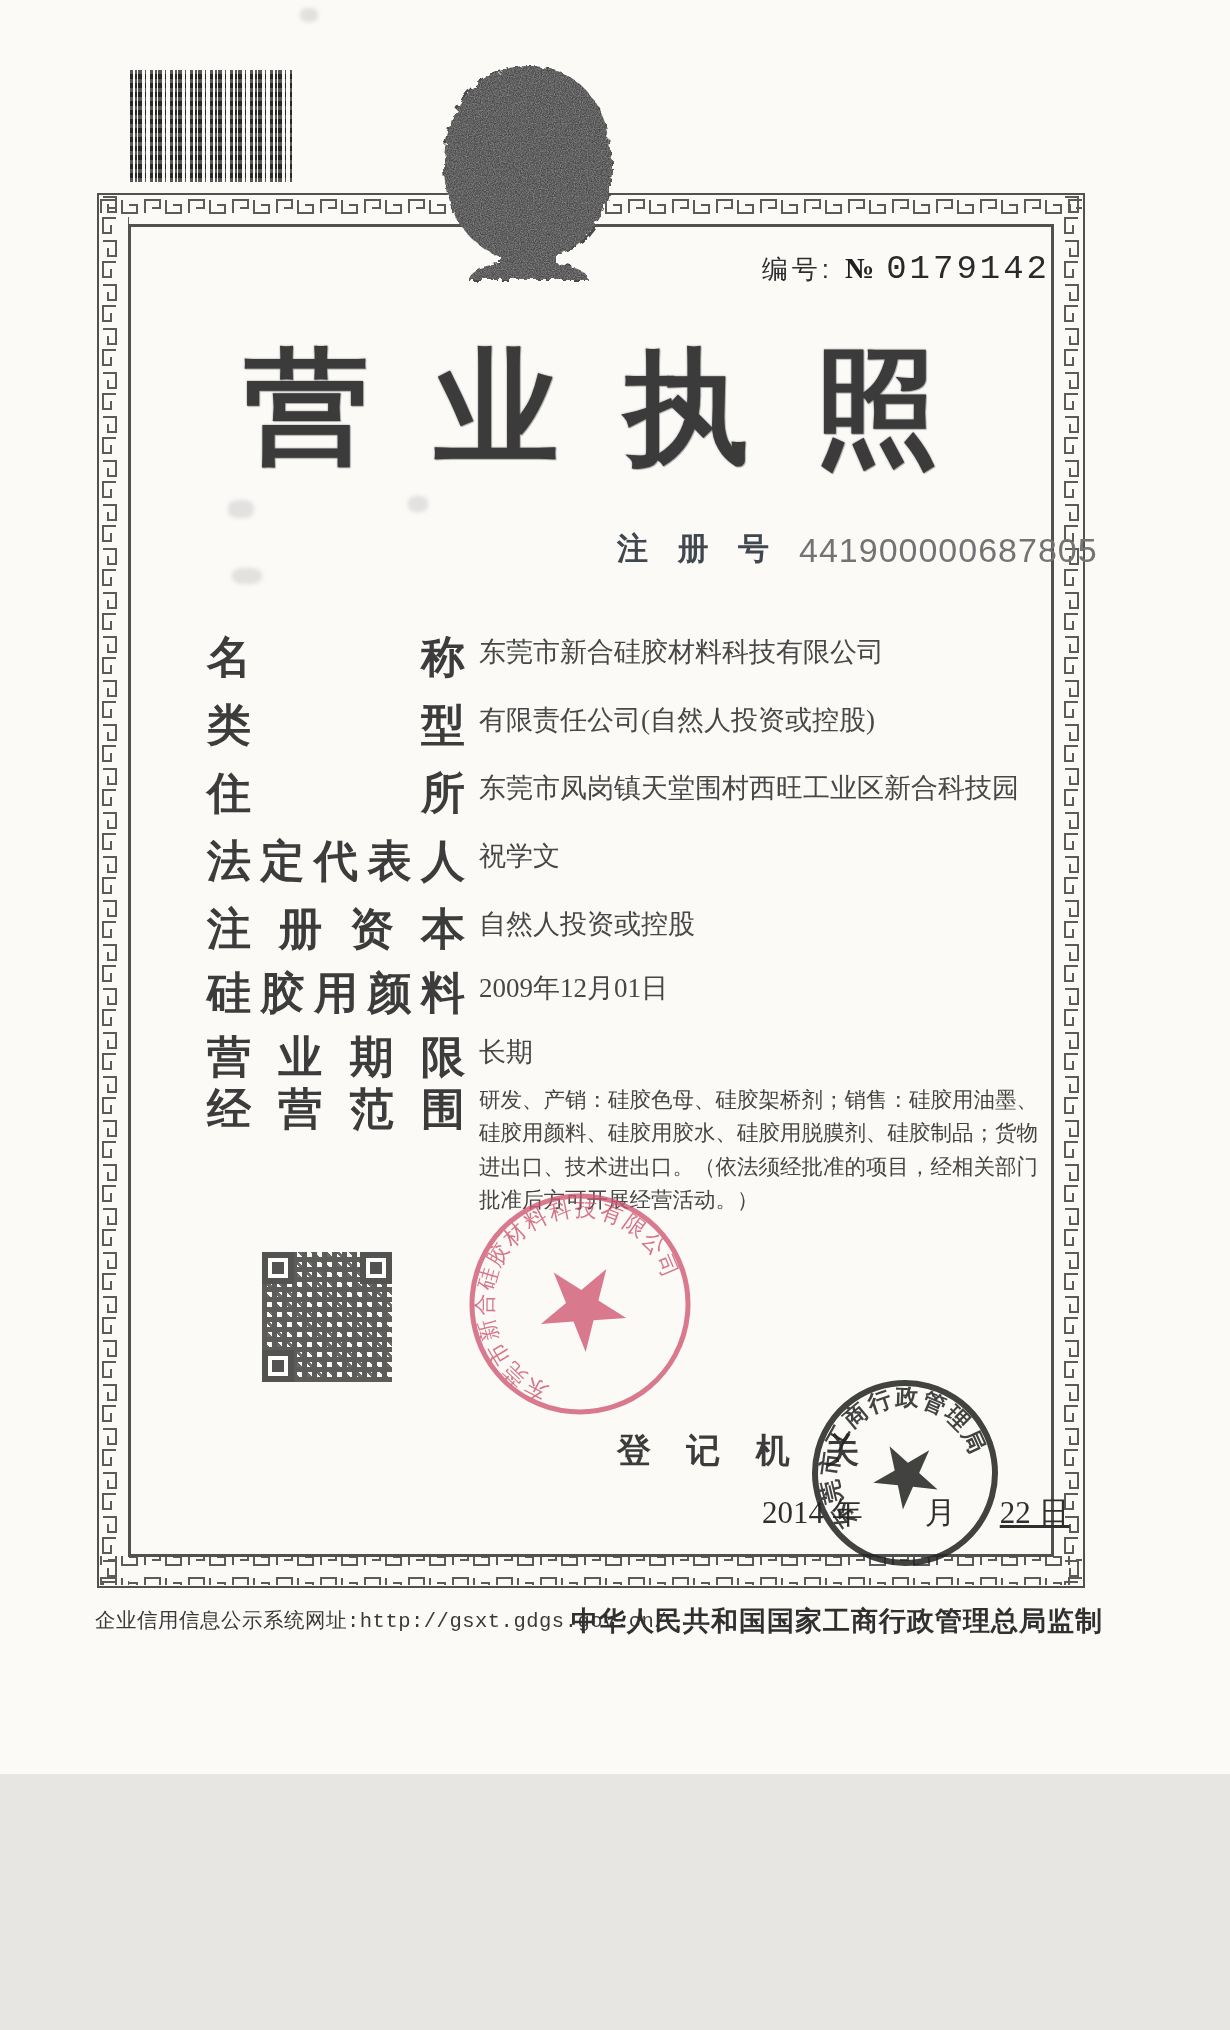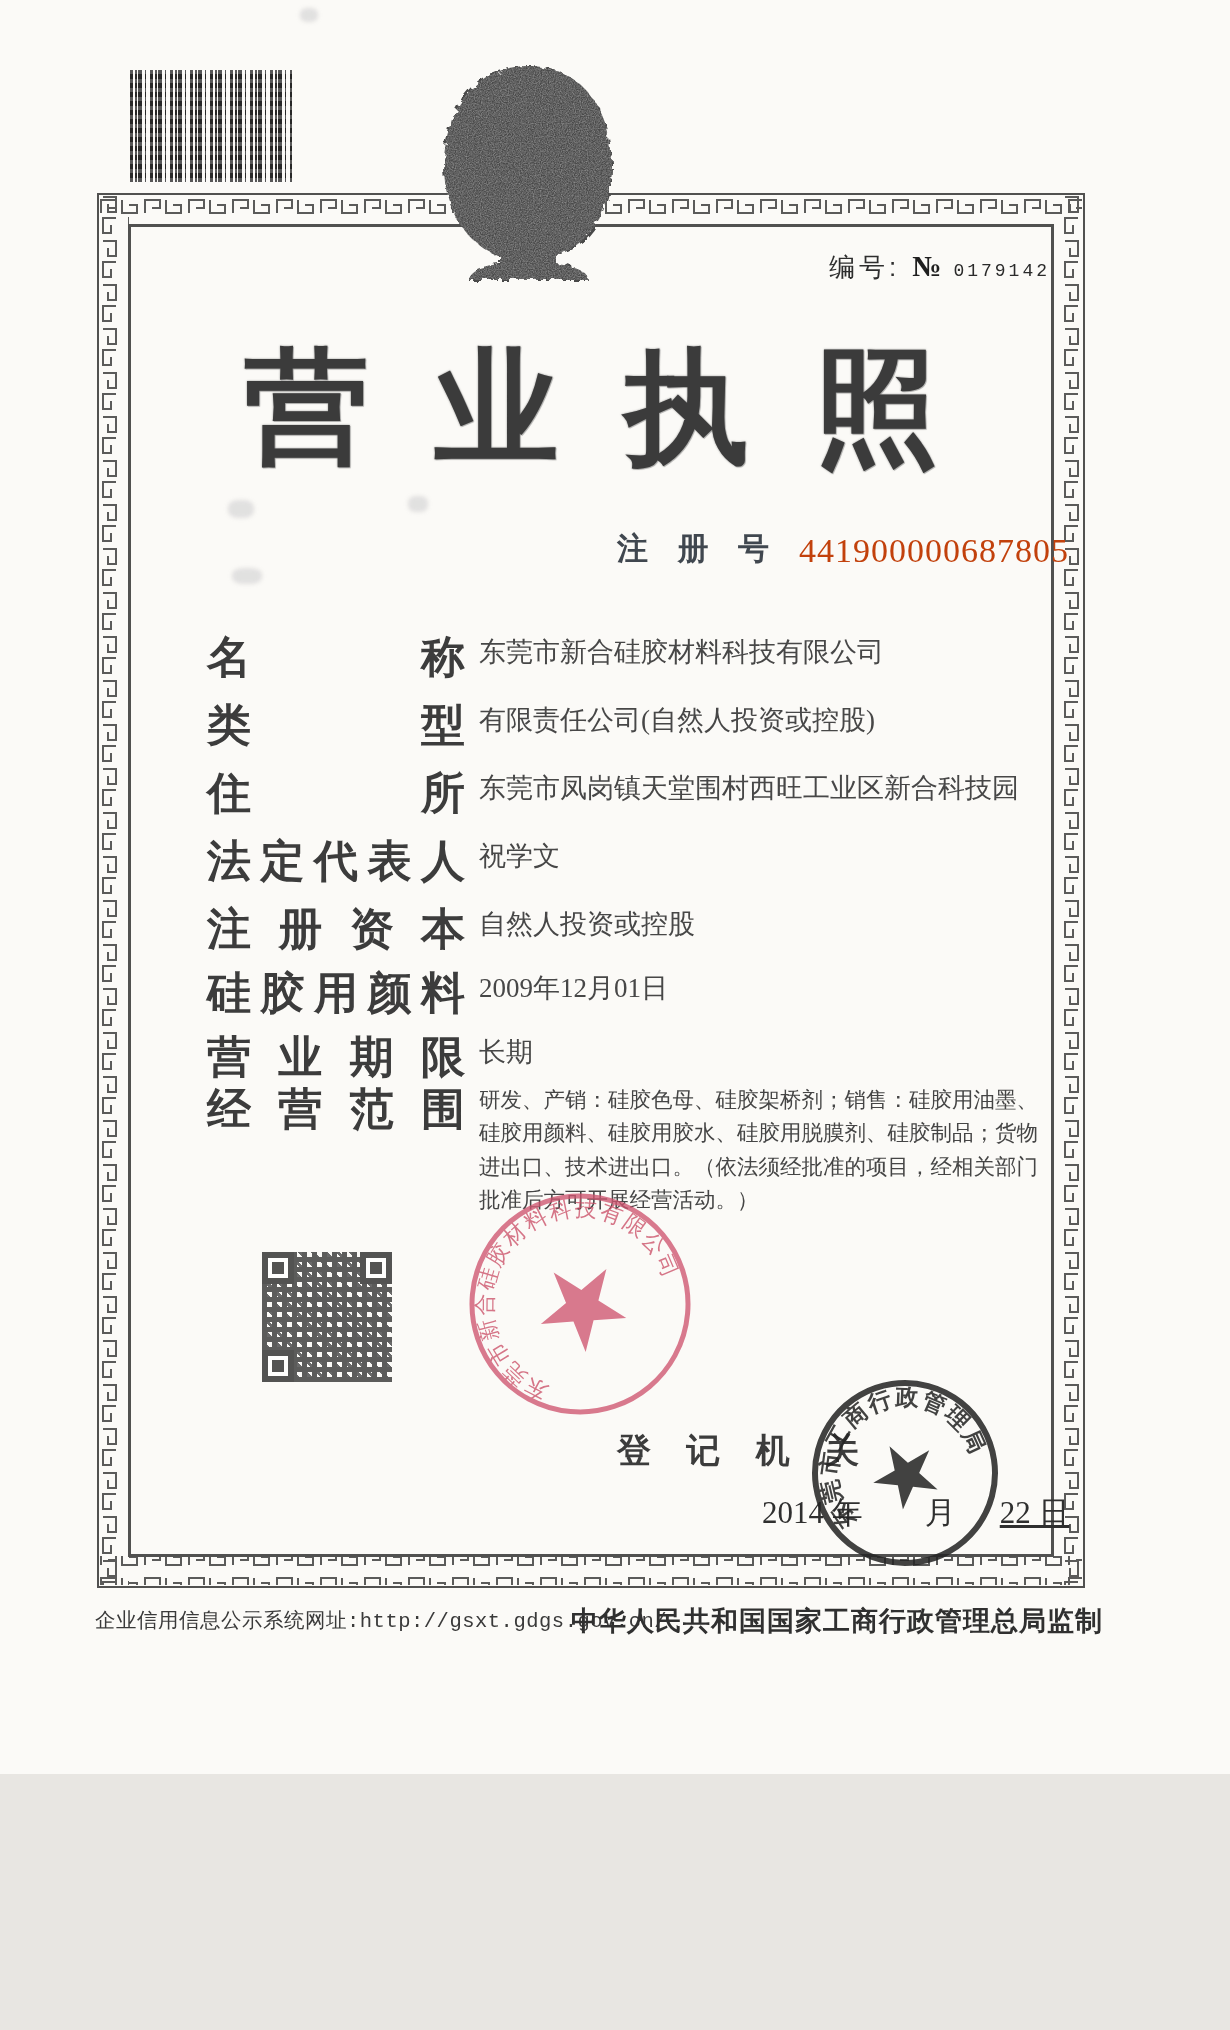--- a/index.html
+++ b/index.html
@@ -13,30 +13,30 @@
     filter:blur(.5px) contrast(1.05);}
   
   .emblem{position:absolute;left:438px;top:60px;width:180px;height:236px;z-index:3;}
   
   .frame{position:absolute;left:97px;top:193px;z-index:1;opacity:.9;}
   
   .serial{position:absolute;top:250px;left:0;width:1050px;display:flex;justify-content:flex-end;
           align-items:baseline;gap:12px;z-index:2;}
   .serial .lbl{font-size:26px;letter-spacing:4px;color:#2e2e2e;}
   .serial .nosign{font-family:"Liberation Serif",serif;font-weight:bold;font-size:29px;color:#1f1f1f;}
-  .serial .num{font-family:"Liberation Mono",monospace;font-size:18px;letter-spacing:3px;color:#2a2a2a;}
+  .serial .num{font-family:"Liberation Mono",monospace;font-size:34px;letter-spacing:3px;color:#2a2a2a;}
   
   .title{position:absolute;top:336px;left:130px;width:923px;text-align:center;z-index:2;
          font-size:124px;line-height:1.15;font-weight:900;letter-spacing:66px;text-indent:66px;
          color:#3b3b3b;text-shadow:0 0 2px rgba(90,90,90,.75), 1px 1px 0 rgba(120,120,120,.4);}
   
   .regno{position:absolute;top:528px;left:617px;display:flex;align-items:flex-end;gap:30px;z-index:2;}
   .regno .lbl{width:152px;font-size:31px;font-weight:700;color:#40474f;
               text-align:justify;text-align-last:justify;}
-  .regno .num{font-family:Liberation Serif, serif;font-size:34px;color:#c2410c;letter-spacing:1px;}
+  .regno .num{font-family:Liberation Sans, sans-serif;font-size:34px;color:#737373;letter-spacing:1px;}
   
   .fields{position:absolute;left:207px;top:612px;width:848px;z-index:2;}
   .frow{position:absolute;left:0;width:848px;}
   .frow .lab{display:inline-block;width:258px;font-size:44px;font-weight:700;color:#3c3c3c;
              text-align:justify;text-align-last:justify;letter-spacing:0;}
   .frow .val{position:absolute;left:272px;top:6px;font-size:27px;color:#474747;white-space:nowrap;
              font-family:"Liberation Serif",serif;}
   .frow .val.scope{white-space:normal;width:578px;font-size:21.5px;line-height:1.55;top:4px;color:#454545;}
   
   .qr{position:absolute;left:262px;top:1252px;width:130px;height:130px;opacity:.82;filter:blur(.3px);z-index:2;

